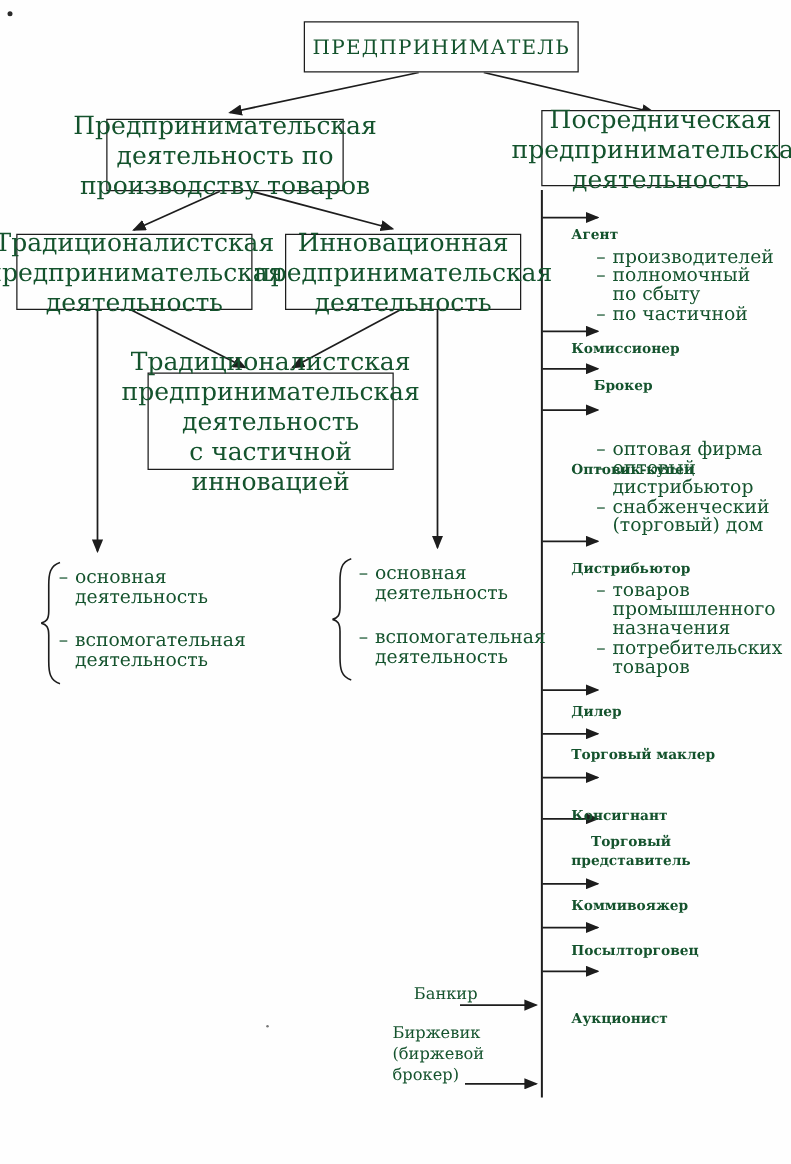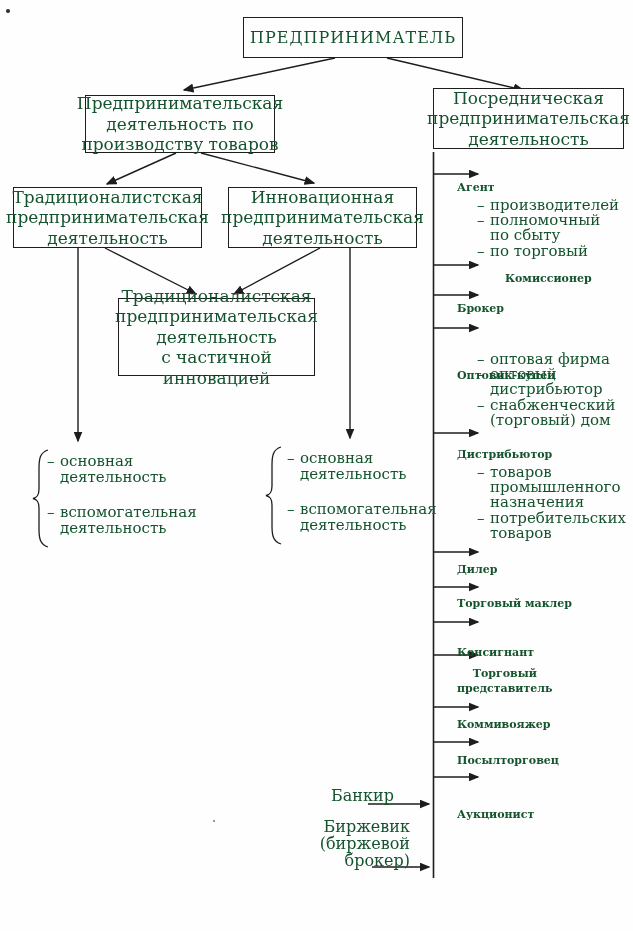--- a/index.html
+++ b/index.html
@@ -6,34 +6,34 @@
   .stage{
     position:relative;width:633px;height:931px;background:#fefefe;
     font-family:"DejaVu Serif","Liberation Serif",serif;color:#14532d;
     overflow:hidden;
     padding-left:36px;
   }
   svg.overlay{position:absolute;left:0;top:0;width:633px;height:931px;}
   .box{
     position:absolute;border:1.6px solid #1d1d1d;background:#fefefe;
     display:flex;align-items:center;justify-content:center;text-align:center;
-    white-space:pre-line;font-size:17px;line-height:1.2;box-sizing:border-box;
+    white-space:pre-line;font-size:20px;line-height:1.2;box-sizing:border-box;
     padding:3px 4px;
   }
   .box-root{font-size:16px;letter-spacing:1px;}
   .rc-label{position:absolute;left:457px;font-size:11px;line-height:15px;white-space:pre-line;font-weight:bold;}
   .sub-list{position:absolute;left:477px;font-size:15px;line-height:15.2px;}
   .sub-row{display:flex;}
   .dash{flex:0 0 13px;}
   .sub-text{white-space:pre-line;}
   .act-list{position:absolute;font-size:15px;line-height:15.5px;}
   .act-item{display:flex;}
   .act-item + .act-item{margin-top:20px;}
-  .side-label{position:absolute;font-size:16px;line-height:17px;white-space:pre-line;}
-  .side-center{text-align:right;}
+  .side-label{position:absolute;font-size:13px;line-height:17px;white-space:pre-line;}
+  .side-center{text-align:left;}
   .caption{position:absolute;left:0;top:895px;width:633px;text-align:center;font-size:17px;}
   .cap-fig{font-style:italic;margin-right:8px;}
   .cap-title{font-weight:bold;}
   .artifact{position:absolute;background:#2a2a2a;border-radius:50%;}
   .artifact.a1{left:6px;top:9px;width:4px;height:4px;}
   .artifact.a2{left:213px;top:820px;width:2px;height:2px;background:#777;}
 </style>
 </head>
 <body>
 
@@ -135,26 +135,26 @@
       <span class="dash">–</span>
       <span class="sub-text">производителей</span>
     </div>
     <div class="sub-row">
       <span class="dash">–</span>
       <span class="sub-text">полномочный
 по сбыту</span>
     </div>
     <div class="sub-row">
       <span class="dash">–</span>
-      <span class="sub-text">по торговый</span>
-    </div>
-  </div>
-
-  <div class="rc-label" style="top:271px;margin-left:48px;">Комиссионер</div>
-  <div class="rc-label" style="top:301px;">Брокер</div>
+      <span class="sub-text">по частичной</span>
+    </div>
+  </div>
+
+  <div class="rc-label" style="top:271px;">Комиссионер</div>
+  <div class="rc-label" style="top:301px;margin-left:18px;">Брокер</div>
 
   <div class="rc-label" style="top:334px;margin-top:34px;">Оптовик-купец</div>
   <div class="sub-list" style="top:352px;">
     <div class="sub-row">
       <span class="dash">–</span>
       <span class="sub-text">оптовая фирма</span>
     </div>
     <div class="sub-row">
       <span class="dash">–</span>
       <span class="sub-text">оптовый

